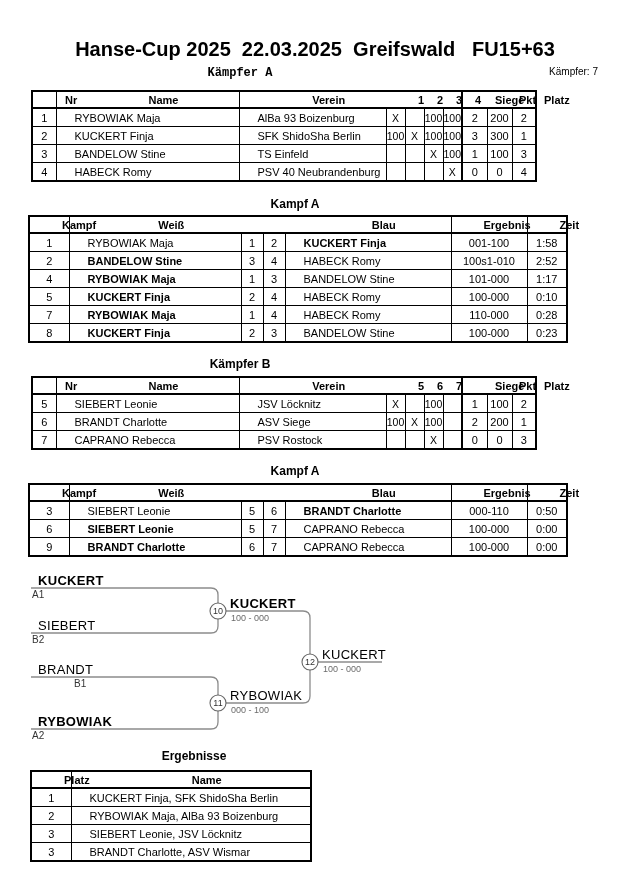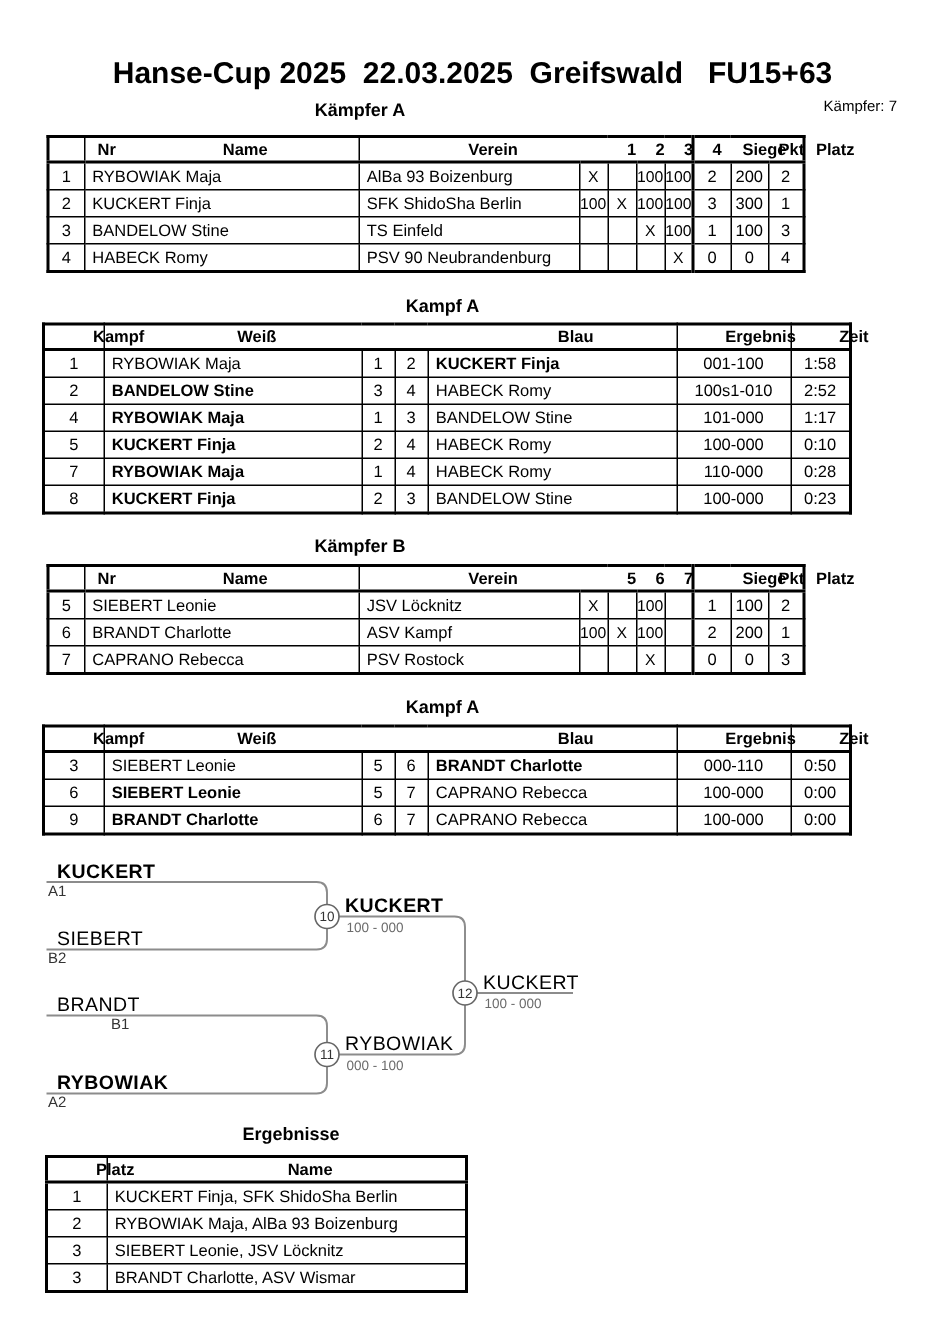--- a/index.html
+++ b/index.html
@@ -9,41 +9,41 @@
          font-size:20px;font-weight:bold;white-space:pre;}
   .count{position:absolute;top:66px;right:32px;font-size:10px;}
   .sec{position:absolute;font-size:12px;font-weight:bold;transform:translateX(-50%);white-space:nowrap;}
   table{position:absolute;border-collapse:collapse;table-layout:fixed;font-size:11px;
         border:2px solid #000;background:#fff;}
   th,td{border:1px solid #000;padding:0;height:17px;text-align:center;
         white-space:nowrap;font-size:11px;vertical-align:middle;}
   th{height:15px;font-weight:bold;overflow:visible;}
   td{overflow:hidden;}
   tr.hdr th{border-bottom:2px solid #000;padding-left:32px;}
-  .l{text-align:left;padding-left:5px;}
+  .l{text-align:left;padding-left:18px;}
   .b{font-weight:bold;}
   .tl{border-left:2px solid #000;}
   .hh{border-left:hidden;}
   .hr{border-right:hidden;}
   td.mx{font-size:10.5px;overflow:visible;}
   
   .br-svg{position:absolute;left:0;top:560px;}
   .bname{position:absolute;font-size:13px;letter-spacing:.3px;white-space:nowrap;}
   .seed{position:absolute;font-size:10px;color:#333;white-space:nowrap;}
   .score{position:absolute;font-size:9px;color:#6b6b6b;white-space:nowrap;}
 </style>
 </head>
 <body>
 
 <div class="page">
 
   <div class="title">Hanse-Cup 2025  22.03.2025  Greifswald   FU15+63</div>
   <div class="count">Kämpfer: 7</div>
 
-  <div class="sec" style="left:240px;top:66px;">Kämpfer A</div>
+  <div class="sec" style="left:240px;top:66px;font-family:Liberation Mono, monospace;">Kämpfer A</div>
 
   <table style="left:31px;top:90px;width:504px;">
     <colgroup>
         <col style="width:24px">
         <col style="width:183px">
         <col style="width:147px">
         <col style="width:19px">
         <col style="width:19px">
         <col style="width:19px">
         <col style="width:19px">
@@ -96,21 +96,21 @@
       <td class="mx"></td>
       <td class="mx">X</td>
       <td class="mx">100</td>
       <td class="tl">1</td>
       <td>100</td>
       <td>3</td>
     </tr>
     <tr>
       <td>4</td>
       <td class="l">HABECK Romy</td>
-      <td class="l">PSV 90 Neubrandenburg</td>
+      <td class="l">PSV 40 Neubrandenburg</td>
       <td class="mx"></td>
       <td class="mx"></td>
       <td class="mx"></td>
       <td class="mx">X</td>
       <td class="tl">0</td>
       <td>0</td>
       <td>4</td>
     </tr>
   </tbody>
     </table>
@@ -230,21 +230,21 @@
       <td class="mx"></td>
       <td class="mx">100</td>
       <td class="mx"></td>
       <td class="tl">1</td>
       <td>100</td>
       <td>2</td>
     </tr>
     <tr>
       <td>6</td>
       <td class="l">BRANDT Charlotte</td>
-      <td class="l">ASV Kampf</td>
+      <td class="l">ASV Siege</td>
       <td class="mx">100</td>
       <td class="mx">X</td>
       <td class="mx">100</td>
       <td class="mx"></td>
       <td class="tl">2</td>
       <td>200</td>
       <td>1</td>
     </tr>
     <tr>
       <td>7</td>

